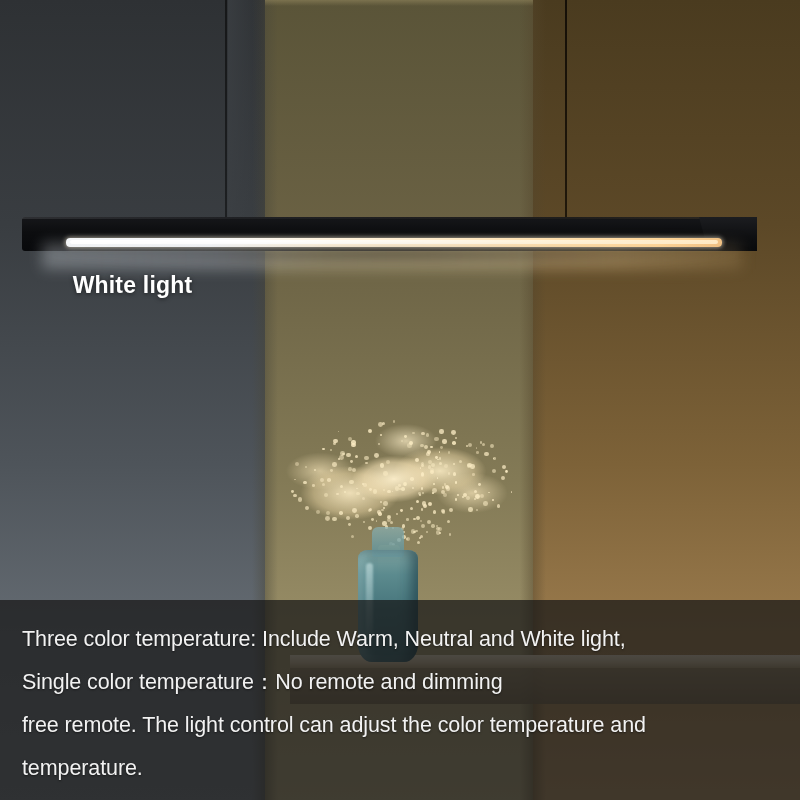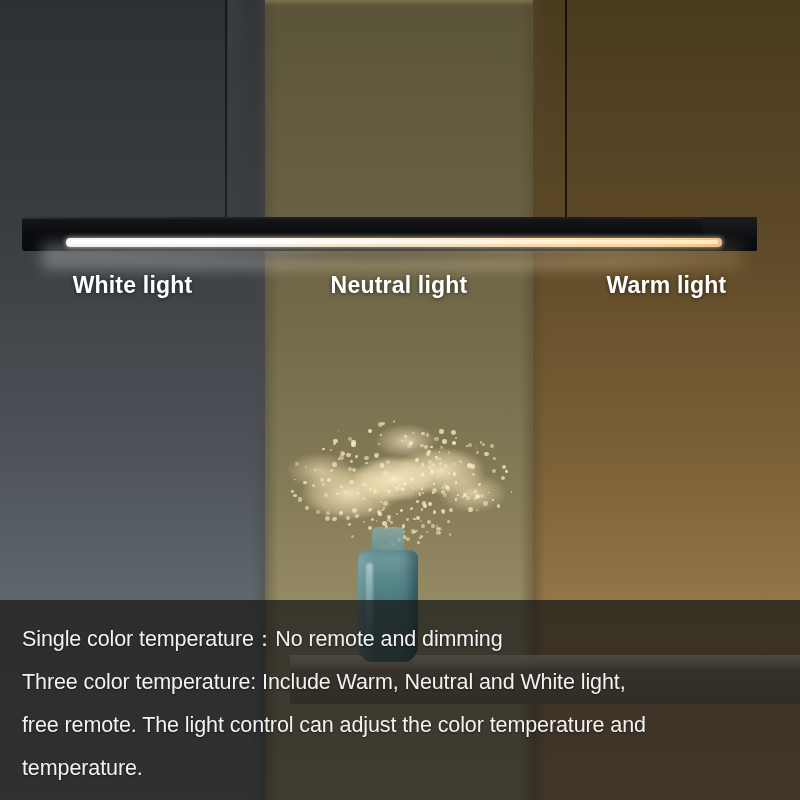--- a/index.html
+++ b/index.html
@@ -188,22 +188,20 @@
     <div class="bar-body"></div>
     <div class="bar-top-edge"></div>
     <div class="bar-endcap"></div>
     <div class="led-glow"></div>
     <div class="led"></div>
     <div class="led-core"></div>
     <div class="bar-shadow"></div>
   </div>
 
   <div class="zone-label label-white">White light</div>
-  <div class="zone-label label-neutral">Neutral light</div>
-  <div class="zone-label label-warm">Warm light</div>
 
   <div class="table-top"></div>
   <div class="table-front"></div>
 
   <div id="still-life">
     <div class="bouquet">
         <span class="sprig" style="left: 92.0146px; top: 27.7876px; width: 4.49798px; height: 4.49798px; opacity: 0.9;"></span>
         <span class="sprig" style="left: 165.314px; top: 88.5943px; width: 4.0073px; height: 4.0073px; opacity: 0.69;"></span>
         <span class="sprig" style="left: 63.4124px; top: 110.003px; width: 3.55635px; height: 3.55635px; opacity: 0.83;"></span>
         <span class="sprig" style="left: 125.079px; top: 39.1465px; width: 1.9315px; height: 1.9315px; opacity: 0.45;"></span>
@@ -434,19 +432,19 @@
         <span class="sprig" style="left: 102.222px; top: 111.253px; width: 3.47664px; height: 3.47664px; opacity: 0.92;"></span>
         <span class="sprig" style="left: 60.3763px; top: 91.6563px; width: 2.78789px; height: 2.78789px; opacity: 0.66;"></span>
       </div>
     <div class="vase-stems"></div>
     <div class="vase-neck"></div>
     <div class="vase"></div>
     <div class="vase-highlight"></div>
   </div>
 
   <div id="desc">
+    <div class="desc-line">Three color temperature: Include Warm, Neutral and White light,</div>
     <div class="desc-line">Single color temperature：No remote and dimming</div>
-    <div class="desc-line">Three color temperature: Include Warm, Neutral and White light,</div>
     <div class="desc-line"> free remote. The light control can adjust the color temperature and</div>
     <div class="desc-line">temperature.</div>
   </div>
 
 </div>
 
 </body></html>

